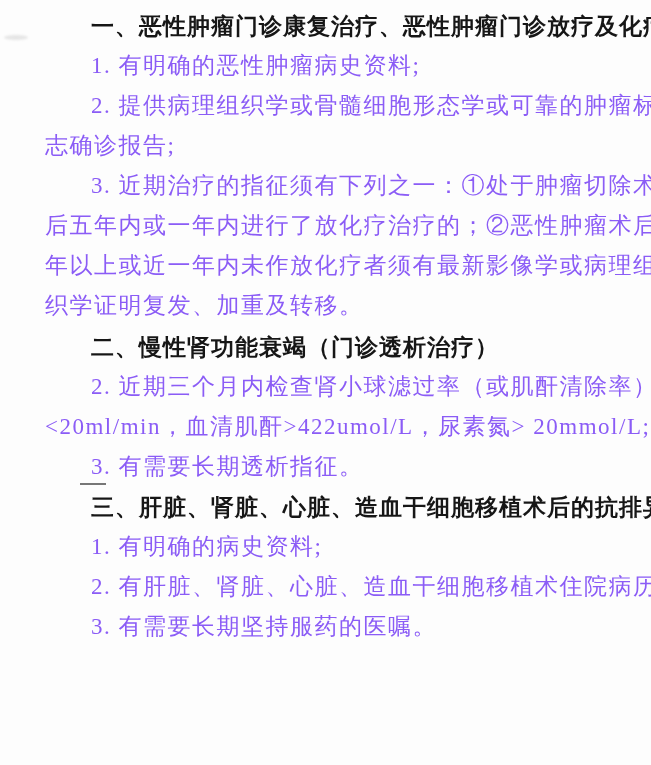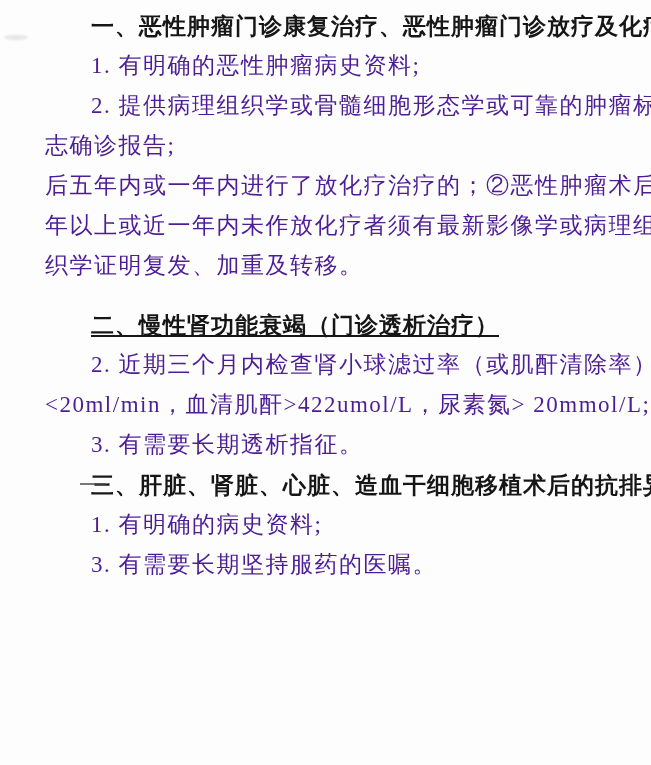--- a/index.html
+++ b/index.html
@@ -20,34 +20,33 @@
     box-sizing: border-box;
     padding: 6px 8px 0 45px;
     color: #1e1e1e;
   }
   .line {
     height: 40px;
     line-height: 40px;
     font-size: 23px;
     letter-spacing: 1.5px;
     white-space: pre;
-    color: #4c1d95;
+    color: #8b5cf6;
   }
   .indent {
     padding-left: 46px;
   }
   .heading {
     font-family: "Liberation Sans", "DejaVu Sans", sans-serif;
     font-weight: 700;
     color: #161616;
     letter-spacing: 1px;
   }
   .gap-before {
-    margin-top: 19px;
-    text-decoration: underline;
+    margin-top: 1px;
   }
   
   .smudge {
     position: absolute;
     left: 4px;
     top: 35px;
     width: 24px;
     height: 5px;
     background: #c9c9c9;
     border-radius: 50%;
@@ -68,26 +67,28 @@
 <body>
 
 <div class="page">
 
   <div class="smudge"></div>
 
   <div class="line heading indent">一、恶性肿瘤门诊康复治疗、恶性肿瘤门诊放疗及化疗</div>
   <div class="line indent">1. 有明确的恶性肿瘤病史资料;</div>
   <div class="line indent">2. 提供病理组织学或骨髓细胞形态学或可靠的肿瘤标</div>
   <div class="line">志确诊报告;</div>
+  <div class="line indent">3. 近期治疗的指征须有下列之一：①处于肿瘤切除术</div>
   <div class="line">后五年内或一年内进行了放化疗治疗的；②恶性肿瘤术后五</div>
   <div class="line">年以上或近一年内未作放化疗者须有最新影像学或病理组</div>
   <div class="line">织学证明复发、加重及转移。</div>
   <div class="line heading indent gap-before">二、慢性肾功能衰竭（门诊透析治疗）</div>
   <div class="line indent">2. 近期三个月内检查肾小球滤过率（或肌酐清除率）</div>
   <div class="line">&lt;20ml/min，血清肌酐&gt;422umol/L，尿素氮&gt; 20mmol/L;</div>
   <div class="line indent">3. 有需要长期透析指征。</div>
   <div class="line heading indent">三、肝脏、肾脏、心脏、造血干细胞移植术后的抗排异</div>
   <div class="line indent">1. 有明确的病史资料;</div>
+  <div class="line indent">2. 有肝脏、肾脏、心脏、造血干细胞移植术住院病历</div>
   <div class="line indent">3. 有需要长期坚持服药的医嘱。</div>
 
   <div class="ml-underline"></div>
 
 </div>
 
 </body></html>

